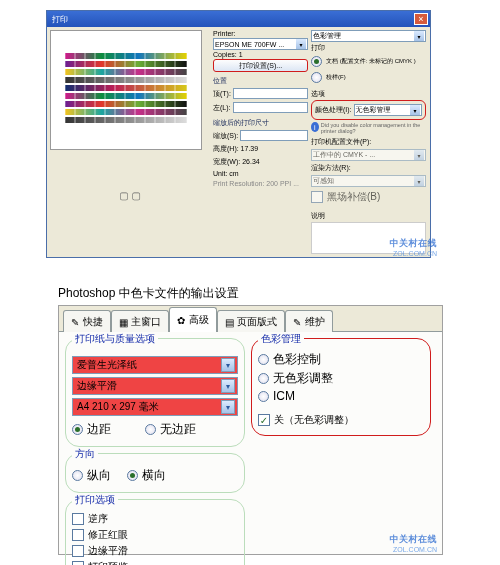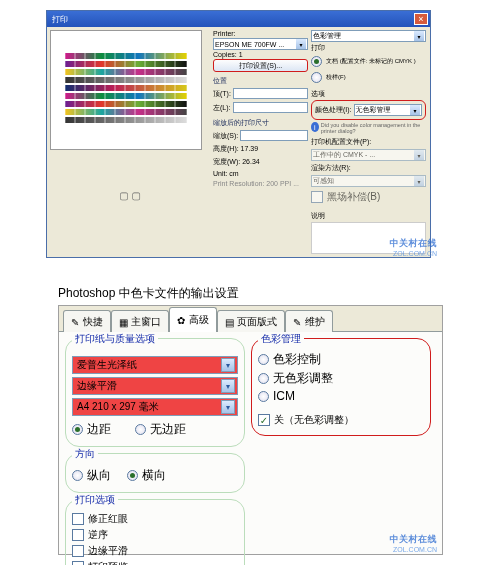--- a/index.html
+++ b/index.html
@@ -255,21 +255,21 @@
             <span class="arrow">▾</span>
           </div>
         <div class="select">
             <span>边缘平滑</span>
             <span class="arrow">▾</span>
           </div>
         <div class="select">
             <span>A4 210 x 297 毫米</span>
             <span class="arrow">▾</span>
           </div>
-        <div style="display:flex;gap:24px;margin-top:1px">
+        <div style="display:flex;gap:34px;margin-top:1px">
           <div class="radio-row">
               <span class="radio sel"></span>
               <span>边距</span>
             </div>
           <div class="radio-row">
               <span class="radio"></span>
               <span>无边距</span>
             </div>
         </div>
       </div>
@@ -284,25 +284,25 @@
               <span class="radio sel"></span>
               <span>横向</span>
             </div>
         </div>
       </div>
       <div class="fieldset">
         <span class="fieldset-title">打印选项</span>
         <div style="height:4px"></div>
         <div class="check-row">
             <span class="checkbox"></span>
+            <span>逆序</span>
+          </div>
+        <div class="check-row">
+            <span class="checkbox"></span>
             <span>修正红眼</span>
-          </div>
-        <div class="check-row">
-            <span class="checkbox"></span>
-            <span>逆序</span>
           </div>
         <div class="check-row">
             <span class="checkbox"></span>
             <span>边缘平滑</span>
           </div>
         <div class="check-row">
             <span class="checkbox"></span>
             <span>打印预览</span>
           </div>
       </div>

